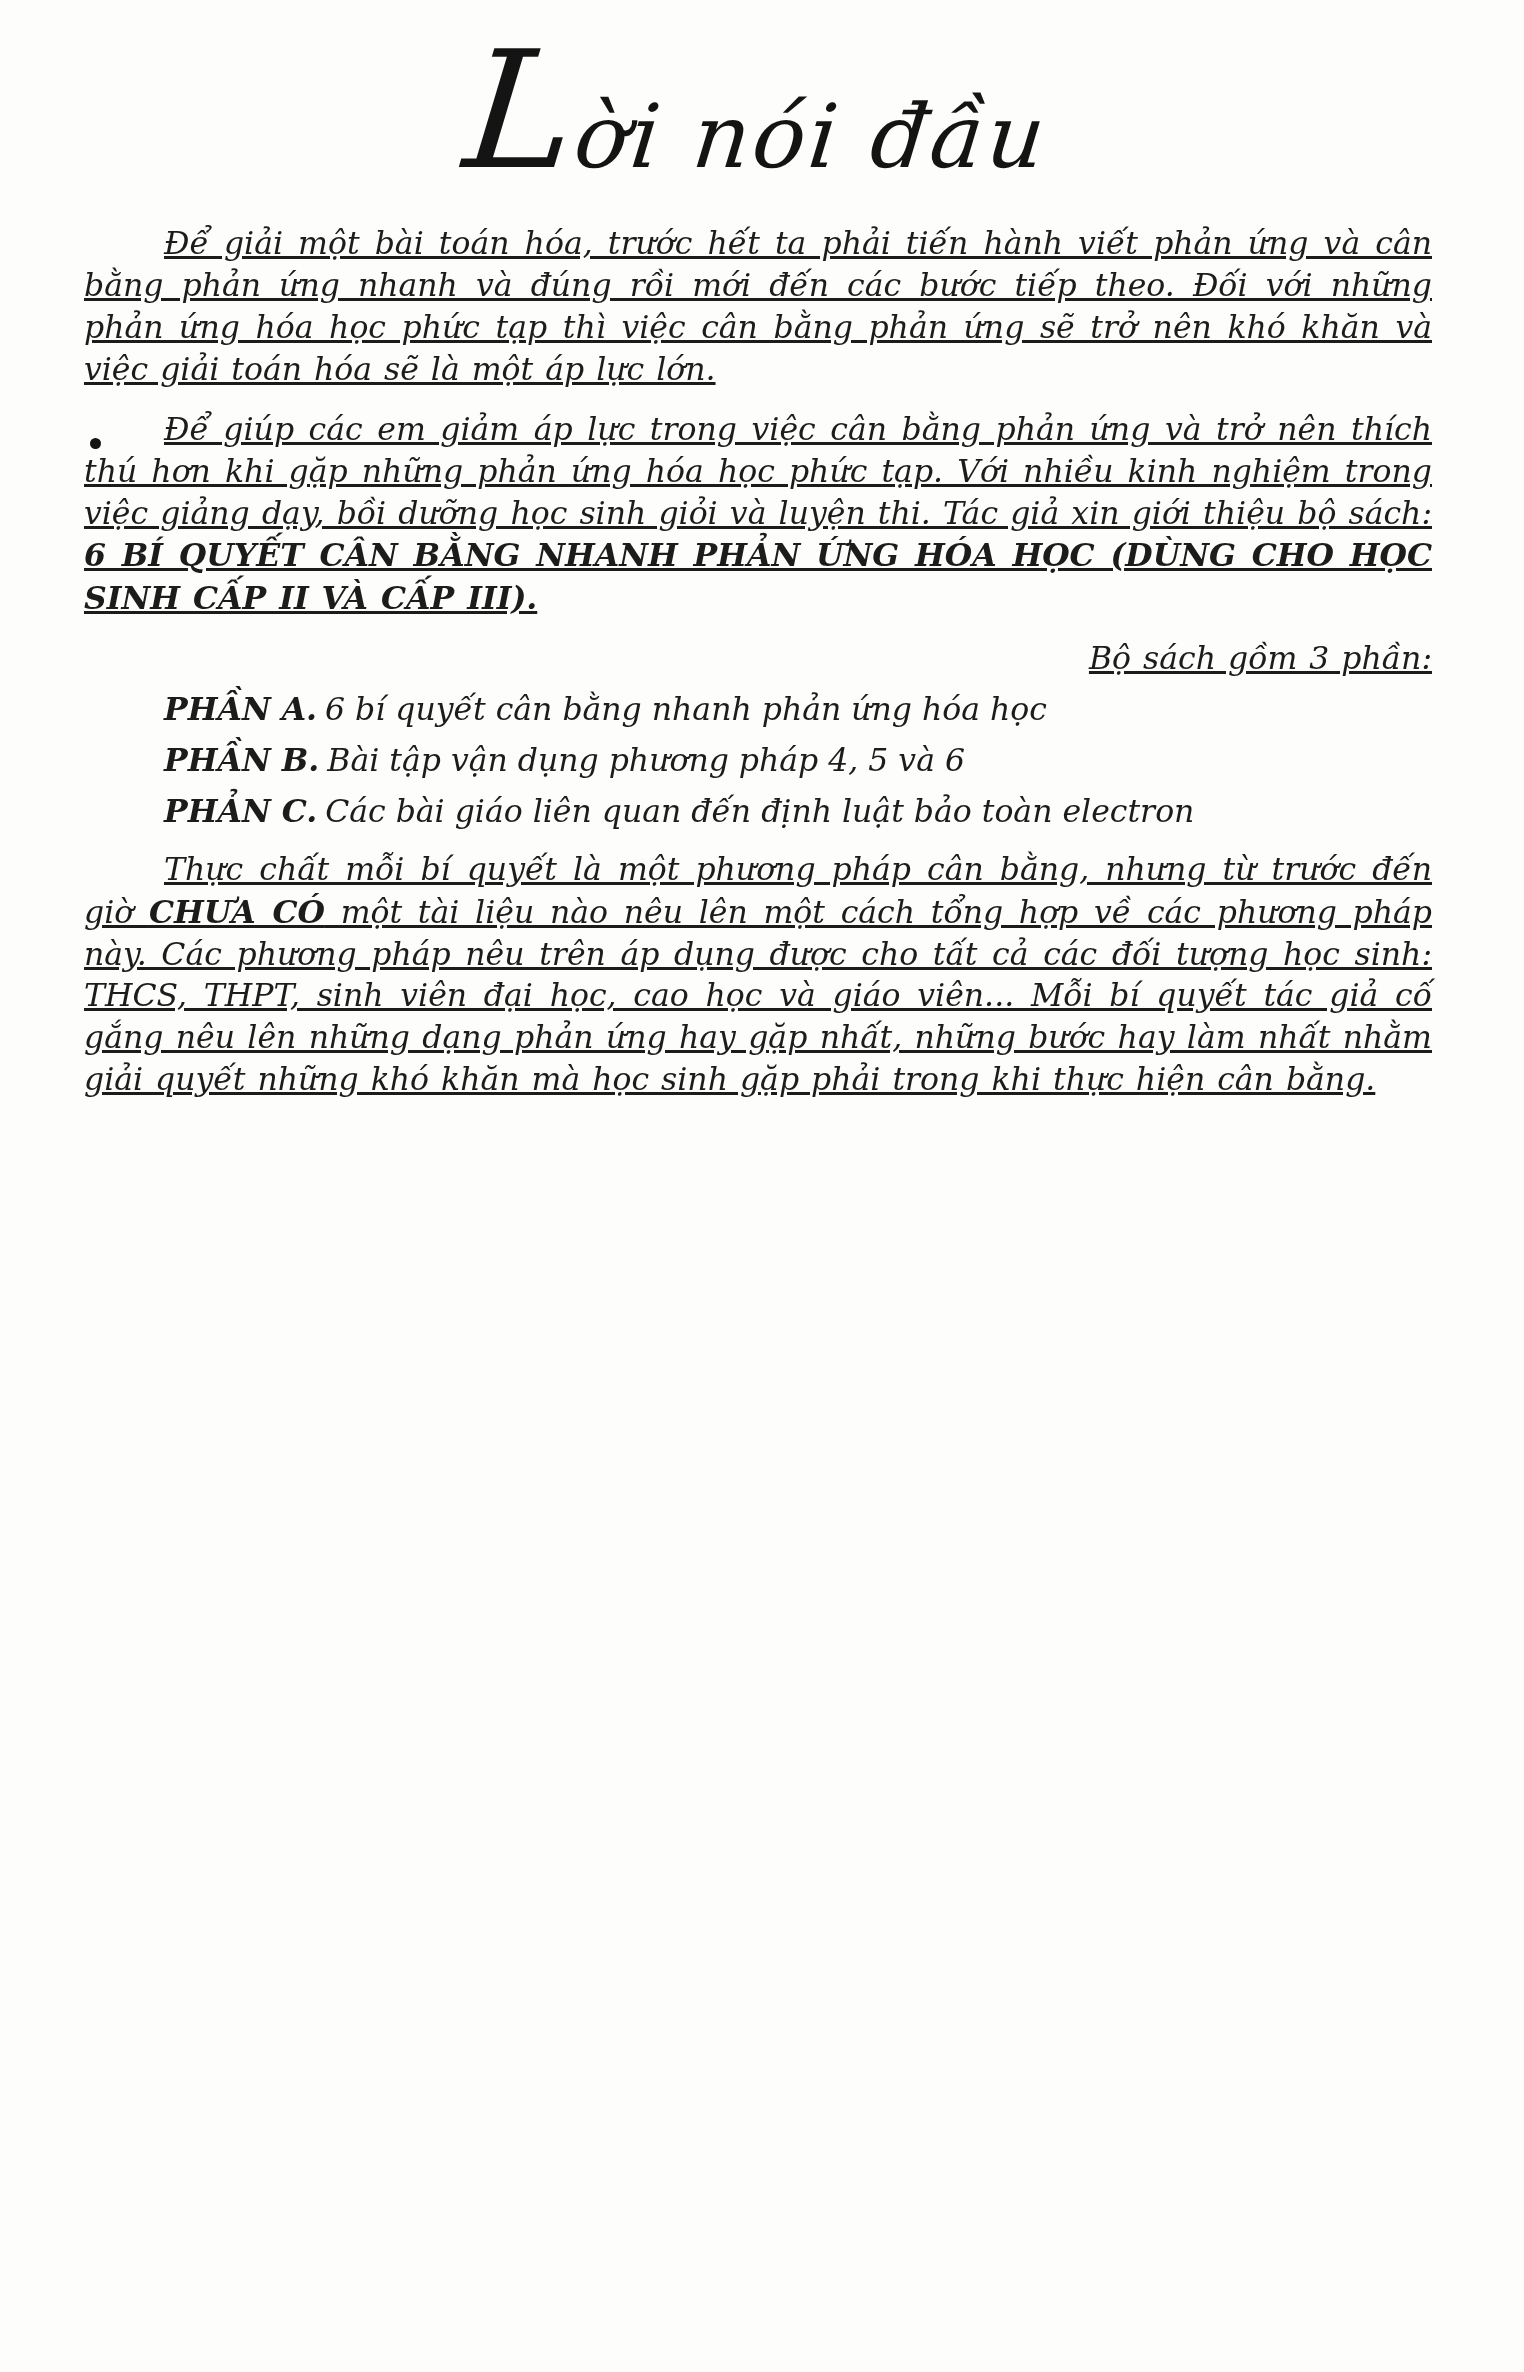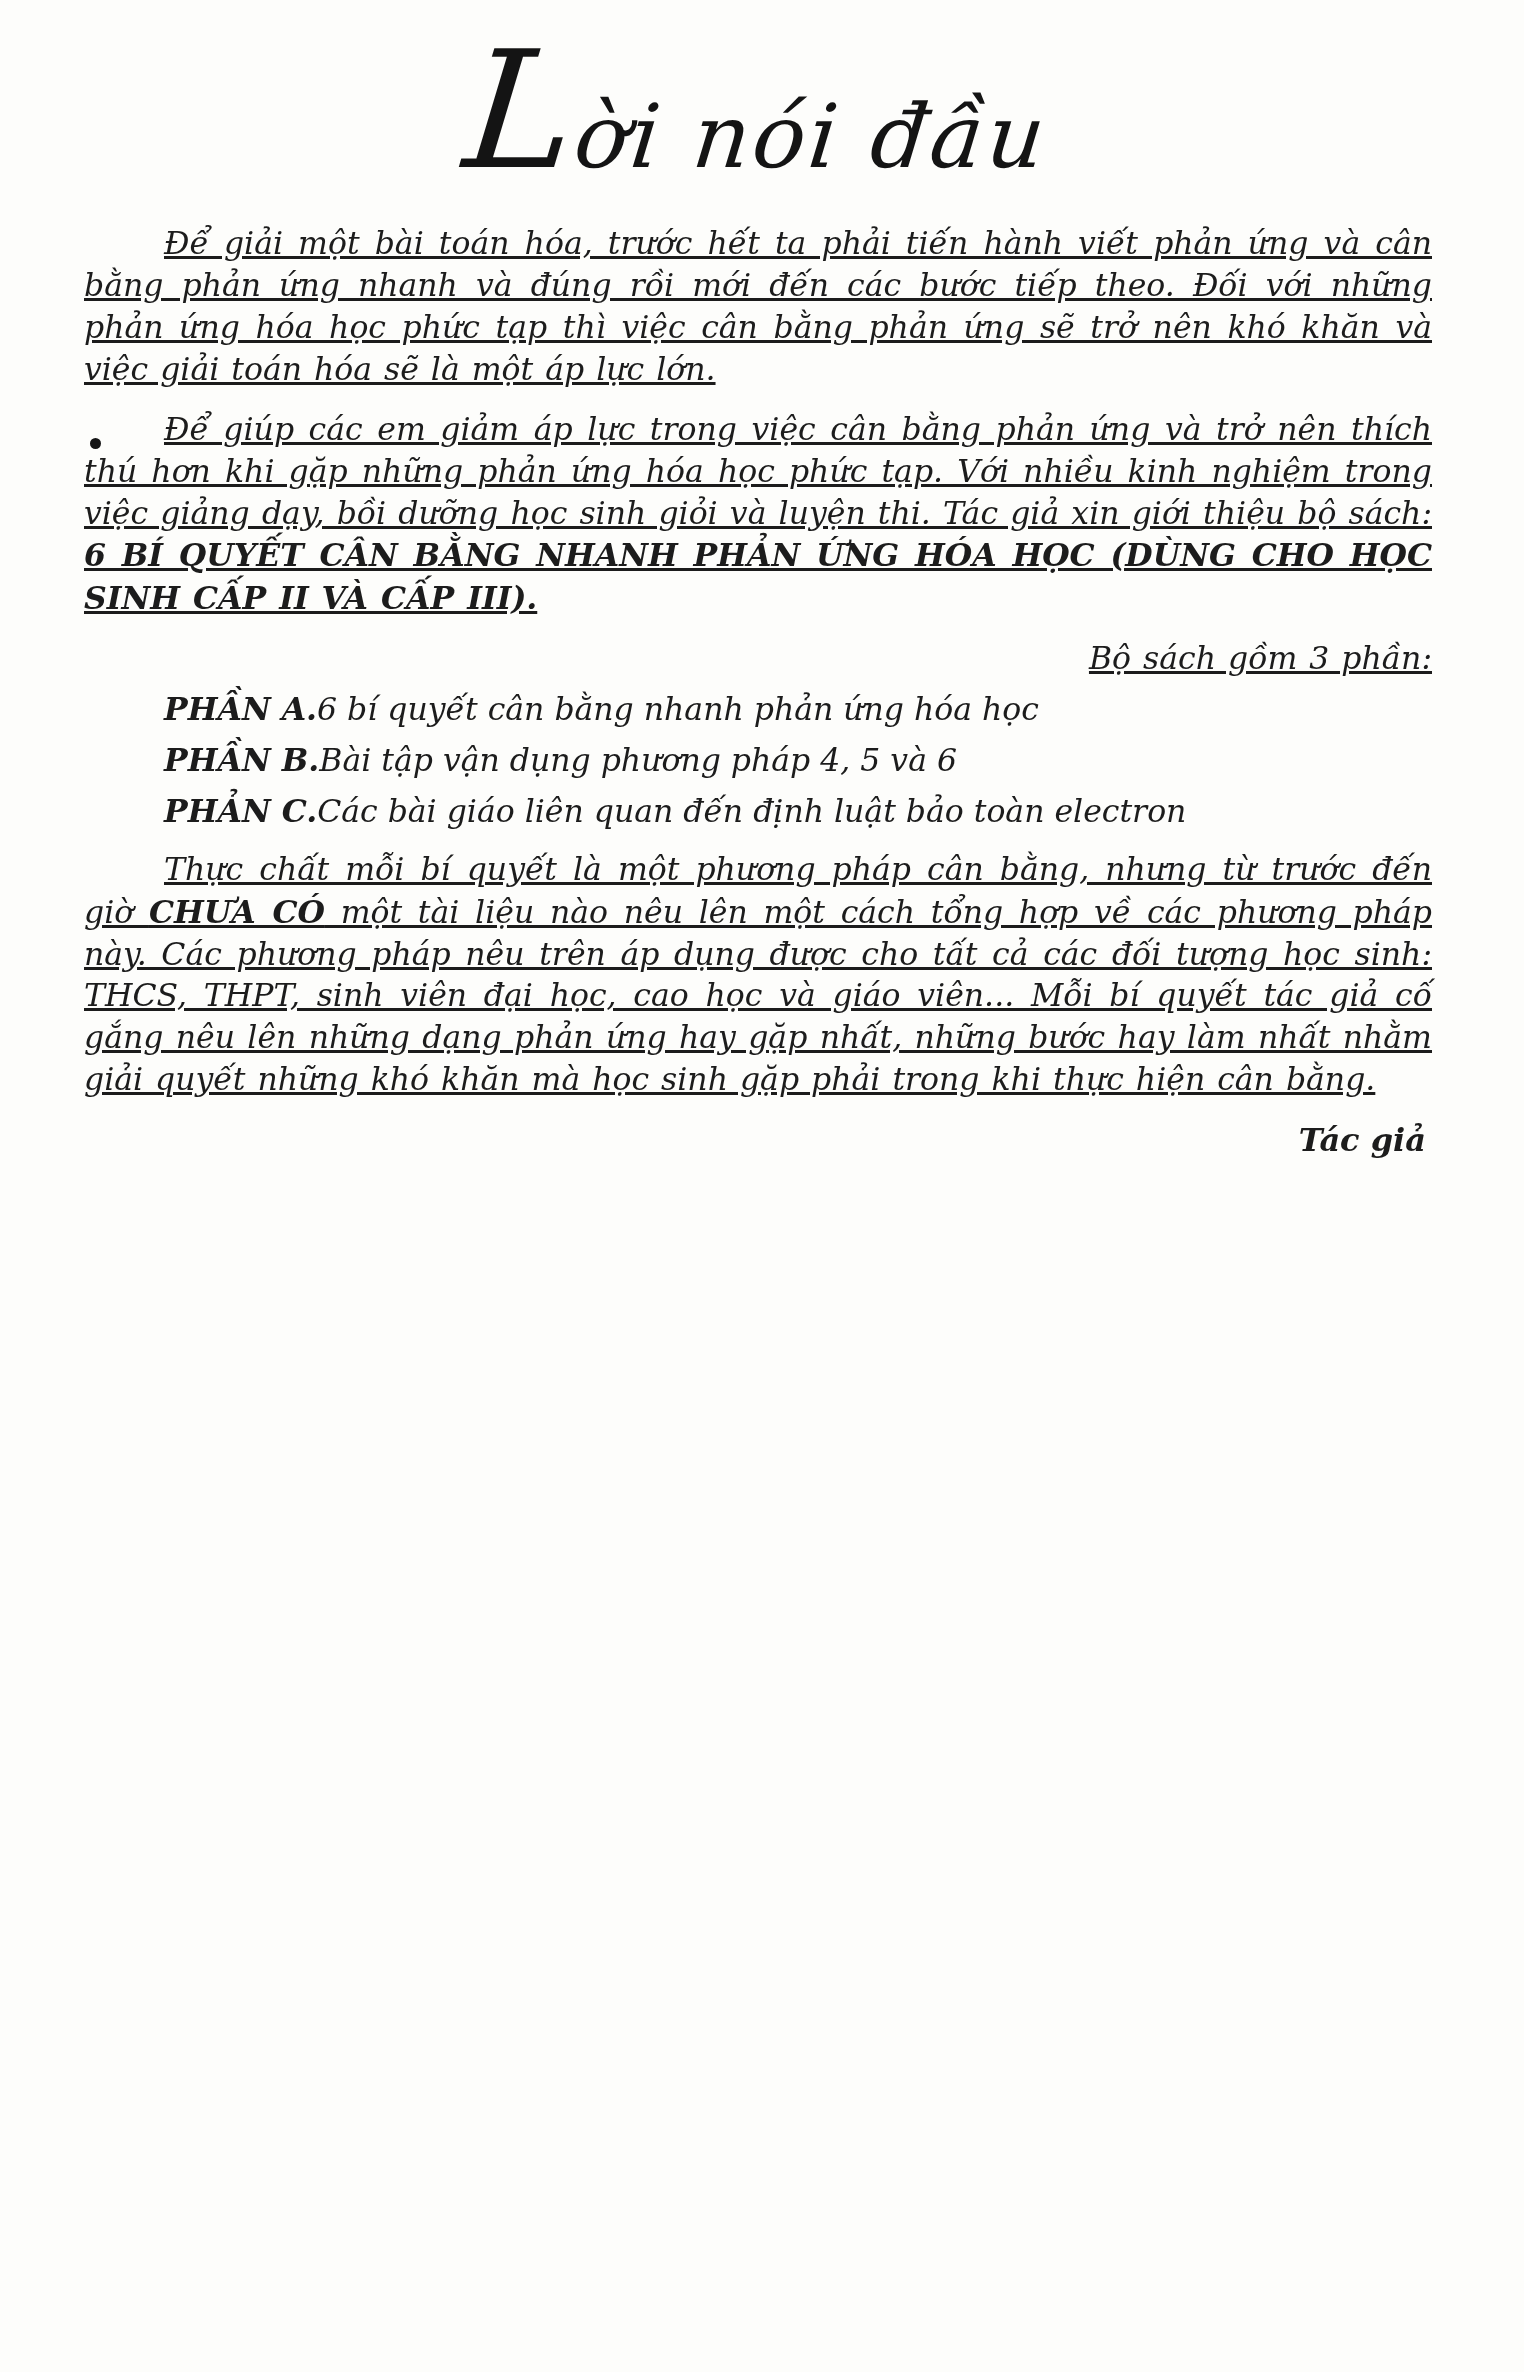--- a/index.html
+++ b/index.html
@@ -54,21 +54,21 @@
   }
   .part {
     font-size: 31.5px;
     line-height: 1.33;
     margin: 0 0 8px 0;
     padding-left: 80px;
     text-align: left;
   }
   .part-label {
     font-weight: bold;
-    margin-right: 0;
+    margin-right: 8px;
   }
   strong { font-weight: bold; }
   .signature {
     font-size: 32px;
     text-align: right;
     margin: 20px 0 0 0;
     padding-right: 6px;
   }
   .dot {
     position: absolute;
@@ -98,15 +98,14 @@
   <p class="part"><strong class="part-label">PHẦN A.</strong><span>6 bí quyết cân bằng nhanh phản ứng hóa học</span></p>
 
   <p class="part"><strong class="part-label">PHẦN B.</strong><span>Bài tập vận dụng phương pháp 4, 5 và 6</span></p>
 
   <p class="part"><strong class="part-label">PHẢN C.</strong><span>Các bài giáo liên quan đến định luật bảo toàn electron</span></p>
 
   <p class="para indent gap"><span>Thực chất mỗi bí quyết là một phương pháp cân bằng, nhưng từ trước đến giờ </span><strong>CHƯA CÓ</strong><span> một tài liệu nào nêu lên một cách tổng hợp về các phương pháp này. Các phương pháp nêu trên áp dụng được cho tất cả các đối tượng học sinh: THCS, THPT, sinh viên đại học, cao học và giáo viên... Mỗi bí quyết tác giả cố gắng nêu lên những dạng phản ứng hay gặp nhất, những bước hay làm nhất nhằm giải quyết những khó khăn mà học sinh gặp phải trong khi thực hiện cân bằng.</span></p>
 
 
 
-  <p class="signature"><strong>Tác giả</strong></p>
 
 </div>
 
 </body></html>

